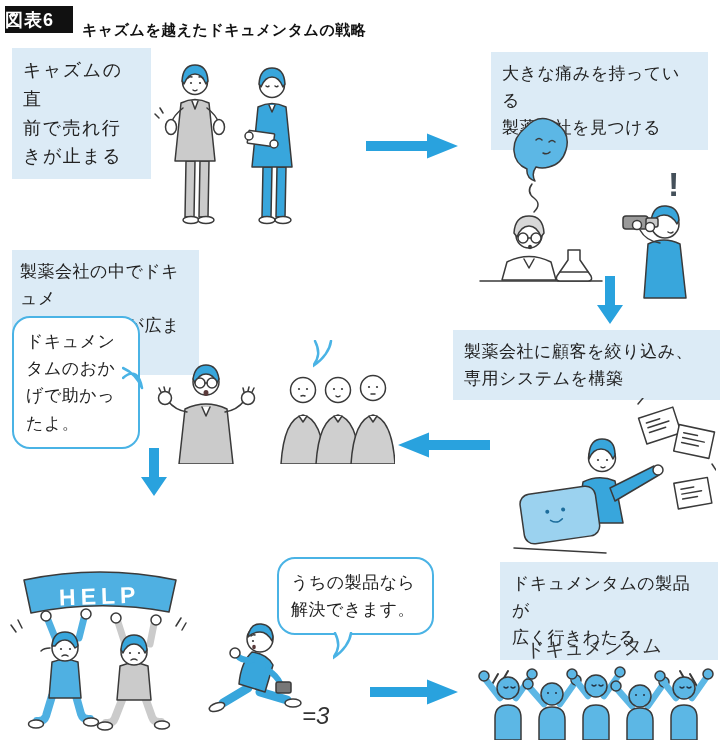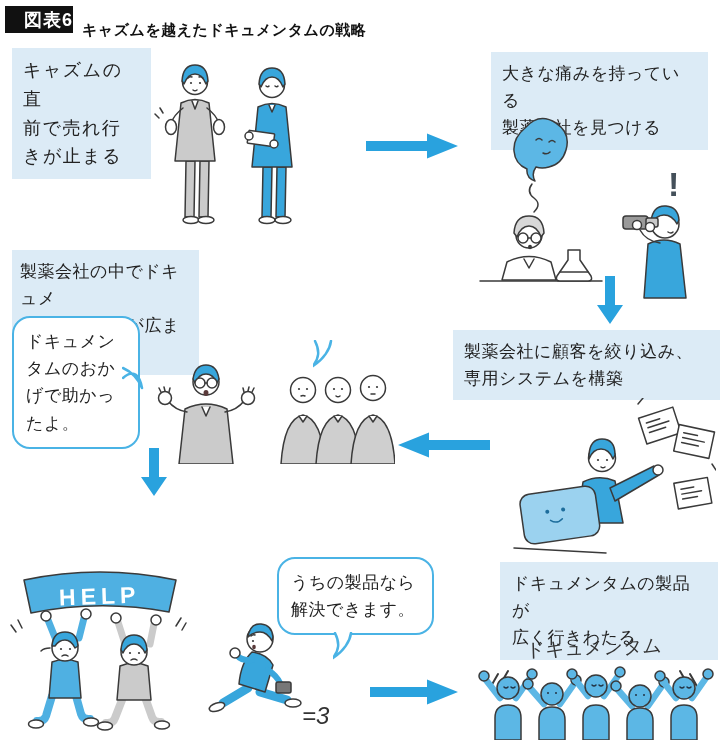--- a/index.html
+++ b/index.html
@@ -9,21 +9,21 @@
     background:#ffffff;
     font-family:"Liberation Sans","DejaVu Sans",sans-serif;
     color:var(--text-color,#222);
     overflow:hidden;
   }
   
   .header-tag{
     position:absolute;left:5px;top:6px;width:68px;height:27px;
     background:var(--tag-bg,#111);color:#fff;
     font-size:18px;font-weight:bold;
-    display:flex;align-items:center;justify-content:flex-end;
+    display:flex;align-items:center;justify-content:flex-start;
     letter-spacing:1px;
   }
   .header-title{
     position:absolute;left:82px;top:21px;
     font-size:15px;font-weight:bold;color:#111;
     letter-spacing:0.5px;white-space:nowrap;
   }
   
   .step-box{
     position:absolute;

